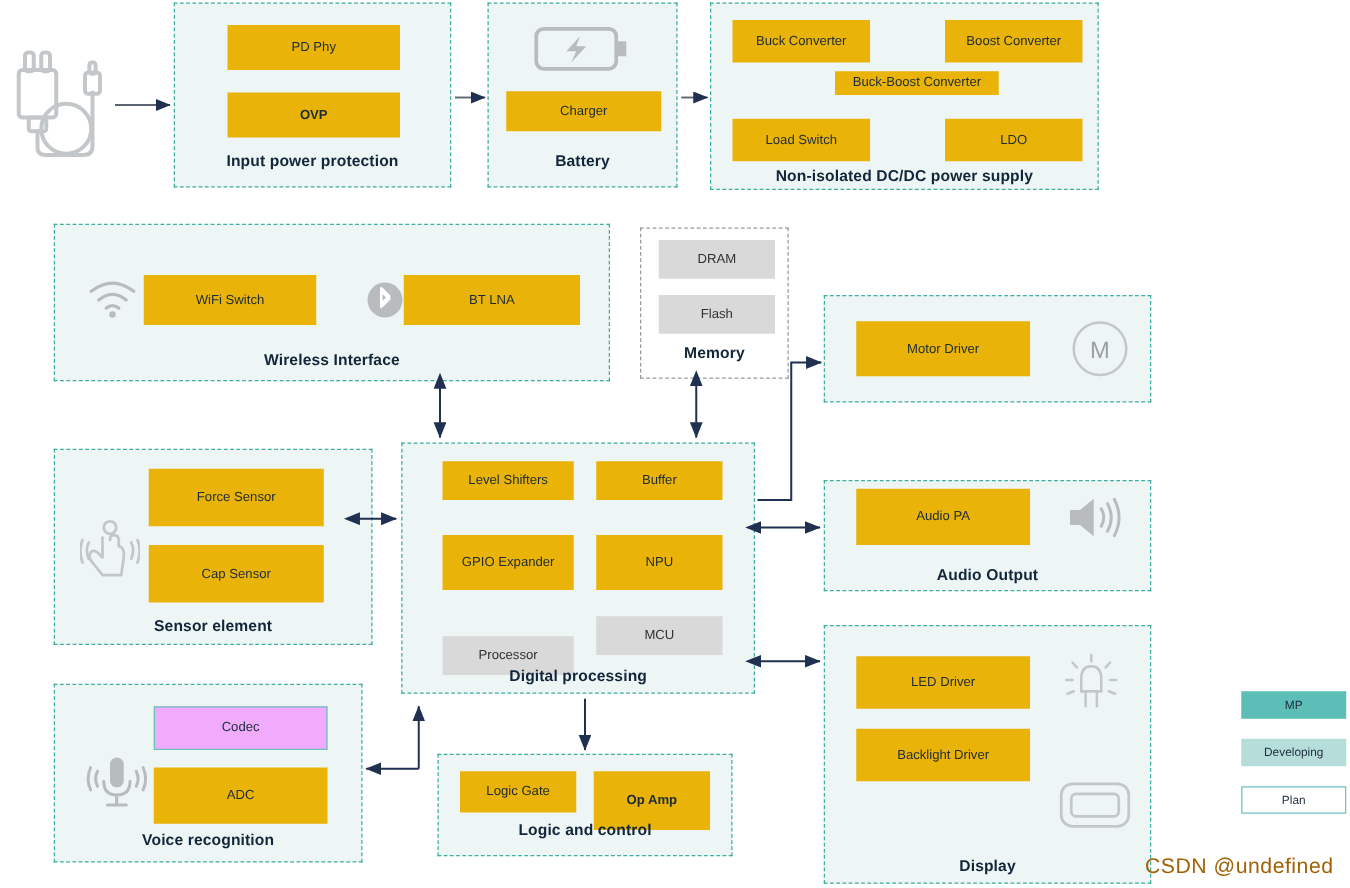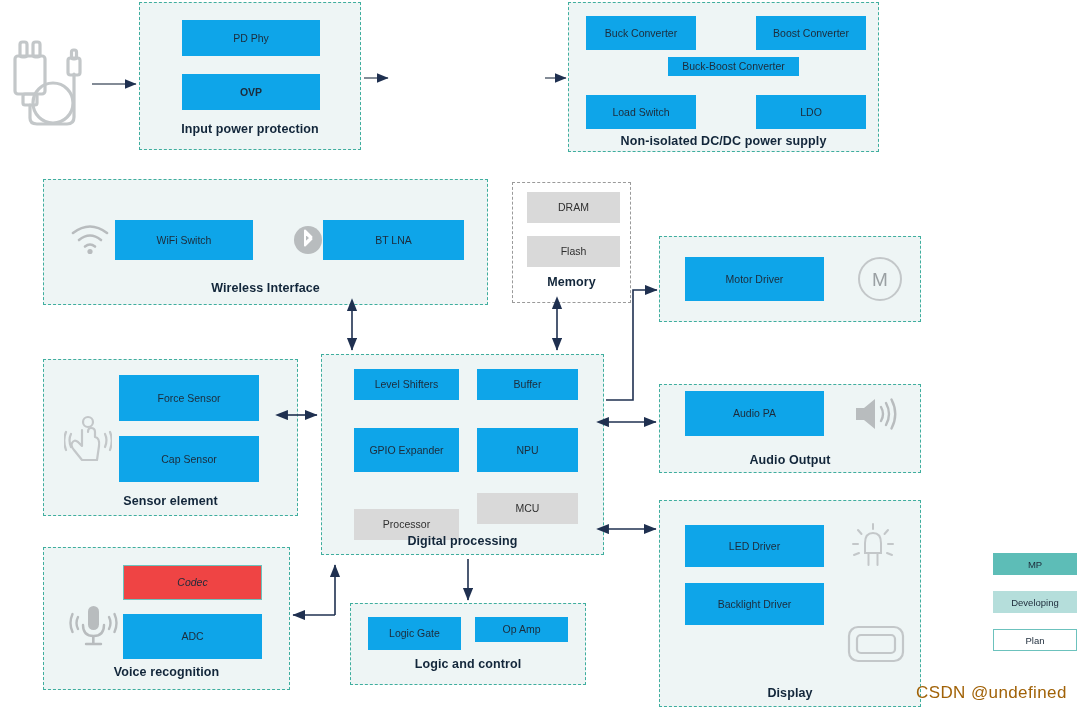--- a/index.html
+++ b/index.html
@@ -32,23 +32,23 @@
   
   .blk{
     position:absolute;
     box-sizing:border-box;
     display:flex;align-items:center;justify-content:center;
     font-size:10.5px;
     color:#1d2b3a;
     text-align:center;
     line-height:1.15;
   }
-  .blk.mp{background:#0ea5e9;}
+  .blk.mp{background:#eab308;}
   .blk.dev{background:#d9d9d9;color:#303030;}
-  .blk.plan{background:#ef4444;border:1.2px solid #6cc2bd;color:#1d2b3a;font-style:italic;}
+  .blk.plan{background:#f0abfc;border:1.2px solid #6cc2bd;color:#1d2b3a;}
 
   
   .legend-item{
     position:absolute;
     box-sizing:border-box;
     display:flex;align-items:center;justify-content:center;
     font-size:9.5px;color:#1d2b3a;
   }
   .legend-item.mp{background:#5dbdb7;}
   .legend-item.developing{background:#b5dedb;}
@@ -87,20 +87,31 @@
       <rect x="65.5" y="32" width="5" height="9" rx="2"></rect>
     </g>
   </svg>
 
   <div class="group" style="left:139px;top:2px;width:222px;height:148px;">
     <div class="blk mp" style="left:42px;top:17px;width:138px;height:36px;">PD Phy</div>
     <div class="blk mp" style="left:42px;top:71px;width:138px;height:36px;font-weight:bold;">OVP</div>
     <div class="group-title" style="top:119px;">Input power protection</div>
   </div>
 
+  <div class="group" style="left:390px;top:2px;width:152px;height:148px;">
+    <svg class="icon" style="left:32px;top:12px;width:88px;height:48px;" viewBox="0 0 88 48">
+      <g fill="none" stroke="#b8bcbe" stroke-width="3" stroke-linejoin="round">
+        <rect x="6" y="8" width="64" height="32" rx="6"></rect>
+        <path d="M70 18 L78 18 L78 30 L70 30 Z" fill="#b8bcbe" stroke="none"></path>
+        <path d="M41 14 L30 26 L38 26 L34 35 L46 22 L38 22 Z" fill="#b8bcbe" stroke="none"></path>
+      </g>
+    </svg>
+    <div class="blk mp" style="left:14px;top:70px;width:124px;height:32px;">Charger</div>
+    <div class="group-title" style="top:119px;">Battery</div>
+  </div>
 
   <div class="group" style="left:568px;top:2px;width:311px;height:150px;">
     <div class="blk mp" style="left:17px;top:13px;width:110px;height:34px;">Buck Converter</div>
     <div class="blk mp" style="left:187px;top:13px;width:110px;height:34px;">Boost Converter</div>
     <div class="blk mp" style="left:99px;top:54px;width:131px;height:19px;">Buck-Boost Converter</div>
     <div class="blk mp" style="left:17px;top:92px;width:110px;height:34px;">Load Switch</div>
     <div class="blk mp" style="left:187px;top:92px;width:110px;height:34px;">LDO</div>
     <div class="group-title" style="top:131px;">Non-isolated DC/DC power supply</div>
   </div>
 
@@ -190,21 +201,21 @@
         <path d="M46.5 12 Q50.5 21 46.5 30"></path>
       </g>
     </svg>
     <div class="blk plan" style="left:79px;top:17px;width:139px;height:35px;">Codec</div>
     <div class="blk mp" style="left:79px;top:66px;width:139px;height:45px;">ADC</div>
     <div class="group-title" style="top:117px;">Voice recognition</div>
   </div>
 
   <div class="group" style="left:350px;top:603px;width:236px;height:82px;">
     <div class="blk mp" style="left:17px;top:13px;width:93px;height:33px;">Logic Gate</div>
-    <div class="blk mp" style="left:124px;top:13px;width:93px;height:25px;">Op Amp</div>
+    <div class="blk mp" style="left:124px;top:13px;width:93px;height:47px;font-weight:bold;">Op Amp</div>
     <div class="group-title" style="top:53px;">Logic and control</div>
   </div>
 
   <div class="group" style="left:659px;top:500px;width:262px;height:207px;">
     <div class="blk mp" style="left:25px;top:24px;width:139px;height:42px;">LED Driver</div>
     <div class="blk mp" style="left:25px;top:82px;width:139px;height:42px;">Backlight Driver</div>
     <svg class="icon" style="left:185px;top:20px;width:56px;height:52px;" viewBox="0 0 56 52">
       <g fill="none" stroke="#c3c7c9" stroke-width="2" stroke-linecap="round">
         <path d="M20 32 L20 22 Q20 12 28 12 Q36 12 36 22 L36 32 Z"></path>
         <path d="M20 32 L36 32"></path>

